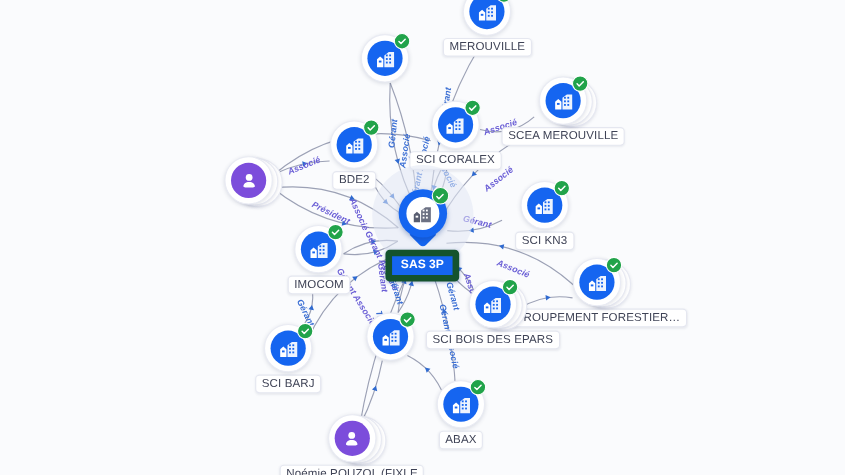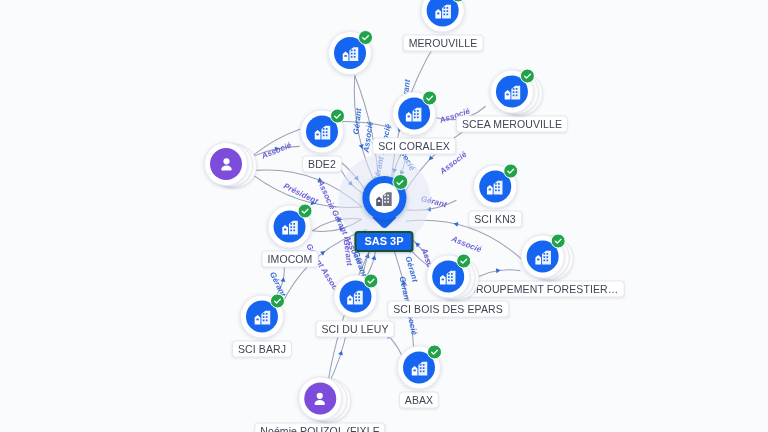--- a/index.html
+++ b/index.html
@@ -149,21 +149,21 @@
     width: 30px; height: 30px;
     border-radius: 50%;
     background: #ffffff;
     display: flex; align-items: center; justify-content: center;
     z-index: 2;
   }
   .pin-hole svg { display: block; }
   .focus-label {
     margin-top: 1px;
     background: #1565f0;
-    border: 2px solid #14532d;
+    border: 6px solid #14532d;
     border-radius: 4px;
     padding: 2px 8px 3px 8px;
     font-size: 11px;
     font-weight: 700;
     color: #ffffff;
     white-space: nowrap;
     box-shadow: 0 1px 3px rgba(20,60,140,.3);
     z-index: 3;
   }
 </style>
@@ -508,21 +508,20 @@
                 <rect x="4.3" y="14.0" width="3.0" height="2.2" fill="#1565f0"></rect>
               </svg>
             </div>
           </div>
           <div class="check">
             <svg width="9" height="9" viewBox="0 0 24 24" aria-hidden="true">
               <path d="M4.5 12.6l5.0 5.0L19.6 7.4" fill="none" stroke="#ffffff" stroke-width="3.6" stroke-linecap="round" stroke-linejoin="round"></path>
             </svg>
           </div>
         </div>
-        <div class="node-label">SCI DU LEUY</div>
       </div>
       <div class="node" style="left: 262px; top: 326px; justify-content: space-between;">
         <div class="node-badge-wrap">
           <div class="node-disc">
             <div class="inner-circle company">
               <svg width="19" height="19" viewBox="0 0 24 24" aria-hidden="true">
                 <path fill="#ffffff" d="M2.2 21.6h7.2v-9.1L5.8 9.4 2.2 12.5z"></path>
                 <path fill="#ffffff" d="M10.6 21.6h11.2V4.2h-6.1l-5.1 3.9z" opacity="0.92"></path>
                 <rect x="12.4" y="7.0" width="2.1" height="2.1" fill="#1565f0"></rect>
                 <rect x="16.2" y="7.0" width="2.1" height="2.1" fill="#1565f0"></rect>

